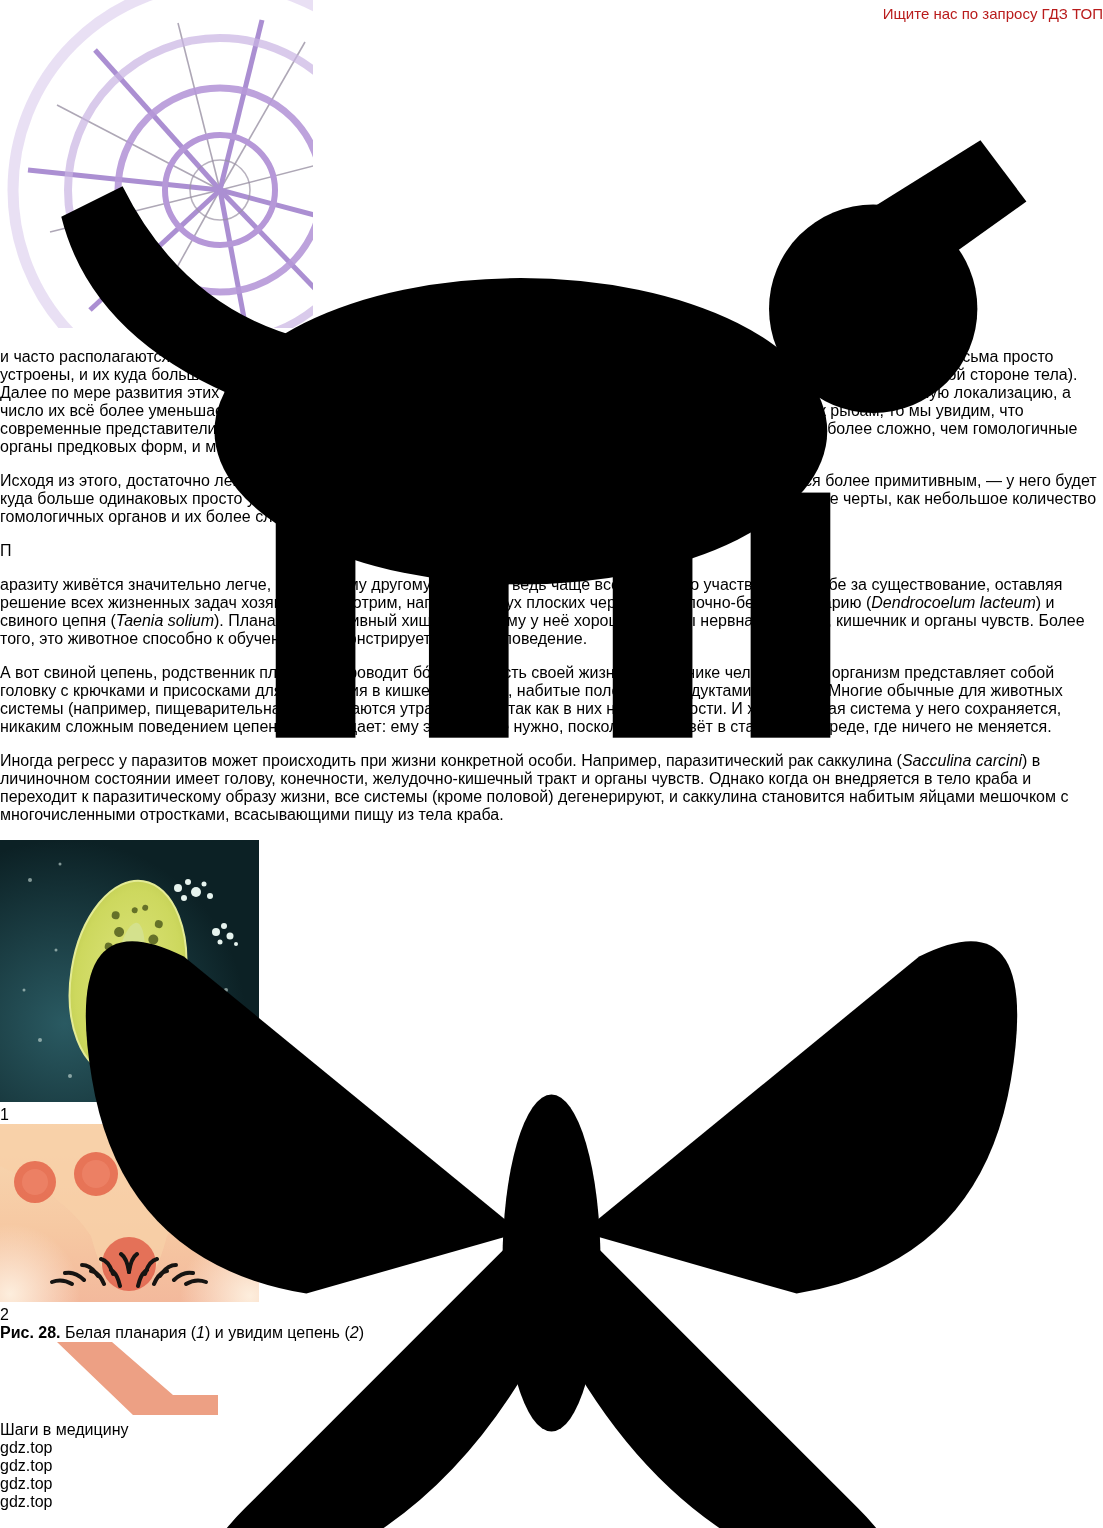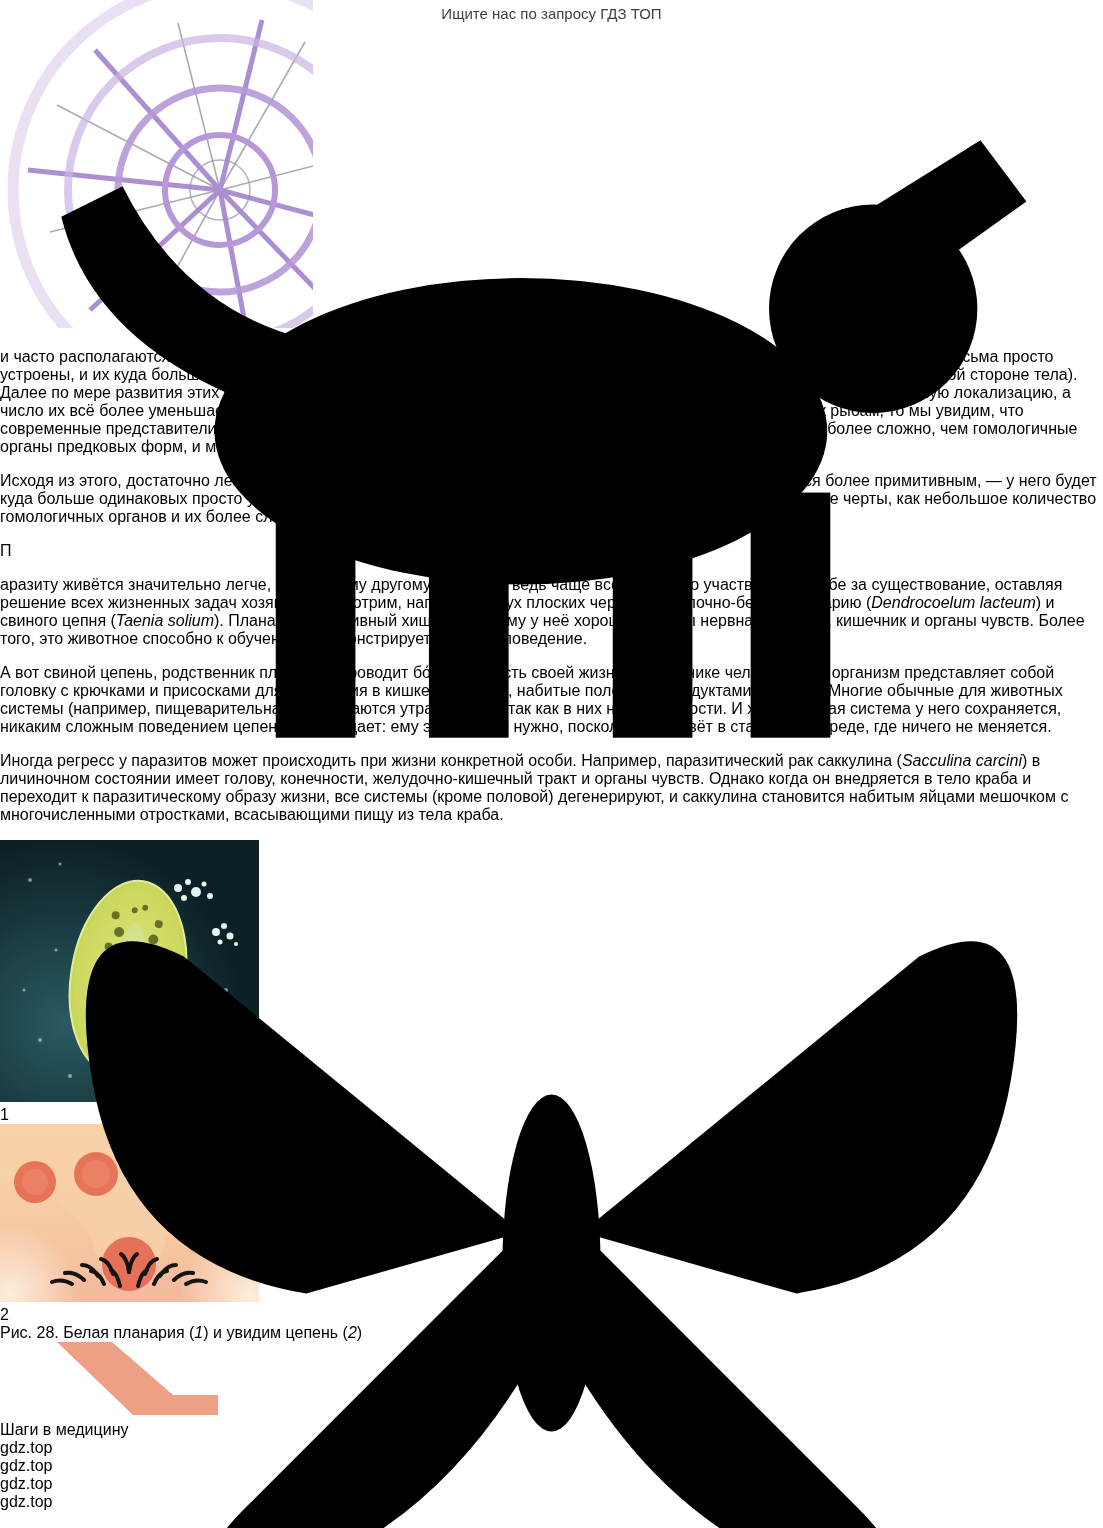--- a/index.html
+++ b/index.html
@@ -1,21 +1,21 @@
 <!DOCTYPE html>
 <html lang="ru"><head>
 <meta charset="utf-8">
 <style>
   html,body{margin:0;padding:0;}
   body{font-family:"Liberation Sans",sans-serif;background:#ffffff;}
   #page{position:relative;width:1103px;height:1528px;background:#ffffff;overflow:hidden;}
 
   
-  .top-link{position:absolute;top:5px;left:0;width:100%;text-align:center;
-    font-size:15px;color:#404040;z-index:30;}
+  .top-link{position:absolute;top:5px;left:0;width:100%;text-align:right;
+    font-size:15px;color:#b91c1c;z-index:30;}
 
   
   .header-bar{position:absolute;top:33px;left:0;width:1103px;height:81px;
     background:linear-gradient(180deg,#b militia;z-index:5;}
   .header-bar{background:linear-gradient(180deg,#b98fd8 0%,#a476c8 55%,#a476c8 100%);}
   .animal-strip{position:absolute;left:10px;right:10px;bottom:6px;display:flex;
     justify-content:space-between;align-items:flex-end;}
   .animal{width:42px;height:32px;fill:#ffffff;opacity:.96;}
 
   
@@ -315,21 +315,21 @@
                 <path d="M186 160 q10 -6 20 -2"></path>
               <path d="M104 160 q-5 -12 -13 -13"></path>
                 <path d="M154 160 q5 -12 13 -13"></path>
               <path d="M120 162 q-3 -13 -9 -16"></path>
                 <path d="M138 162 q3 -13 9 -16"></path>
             </g>
             <path d="M91 112 C99 142 108 164 129 166 C150 164 159 142 167 112 L167 178 L91 178 Z" fill="#f3b99c" opacity="0"></path>
           </svg>
           <div class="fig-badge badge-bl">2</div>
         </div>
-        <div class="caption"><span style="font-weight: normal;">Рис. 28.</span><span> Белая планария (</span><i>1</i><span>) и увидим цепень (</span><i>2</i><span>)</span></div>
+        <div class="caption"><span style="font-weight: bold;">Рис. 28.</span><span> Белая планария (</span><i>1</i><span>) и увидим цепень (</span><i>2</i><span>)</span></div>
       </div>
     </div>
   </div>
 
   
   <div class="banner-pink"></div>
   <svg class="banner-ribbon" width="240" height="75" viewBox="0 0 240 75">
     <polygon points="57,0 112,0 173,53 218,53 218,73 133,73" fill="#eda084"></polygon>
   </svg>
   <div class="banner-title">Шаги в медицину</div>

